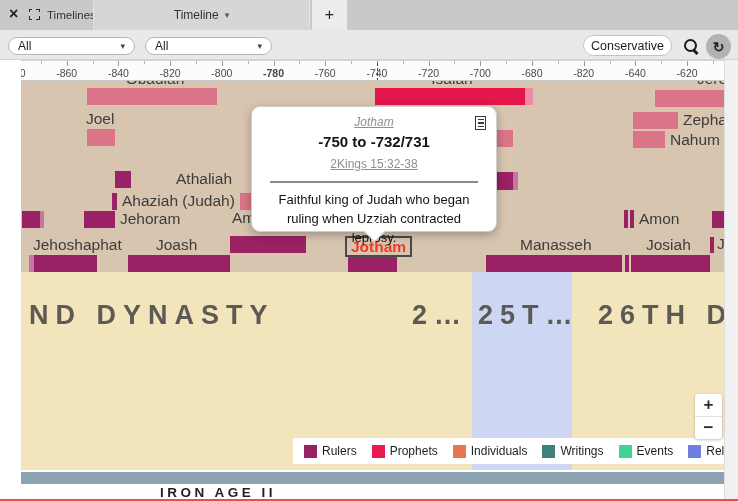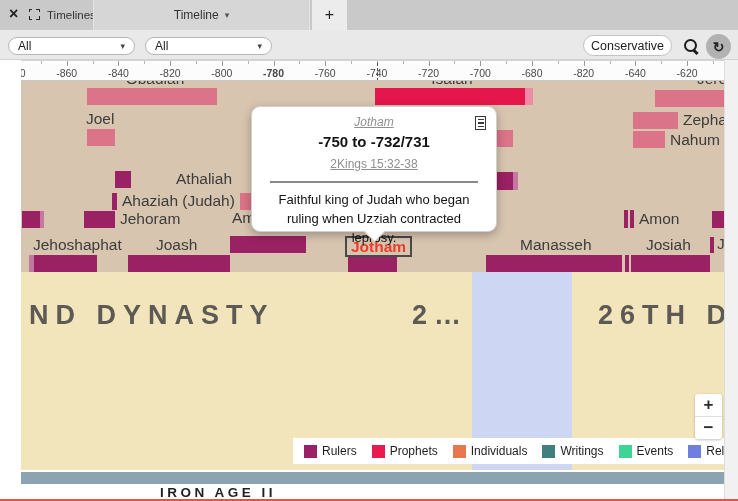--- a/index.html
+++ b/index.html
@@ -204,20 +204,21 @@
     <div class="tl-label" style="left: 499px; top: 155px;">Manasseh</div>
     <div class="bar ruler" style="left: 604px; top: 174px; width: 4px; height: 17px;"></div>
     <div class="bar ruler" style="left: 610px; top: 174px; width: 79px; height: 17px;"></div>
     <div class="tl-label" style="left: 625px; top: 155px;">Josiah</div>
   </div>
 
 <div class="dynasties" id="dynasties">
   <div class="nubian-band"></div>
 <div class="dyn-label" style="left: -14px;">2ND DYNASTY</div>
     <div class="dyn-label" style="left: 391px;">2…</div>
+    <div class="dyn-label" style="left: 457px;">25T…</div>
     <div class="dyn-label" style="left: 577px;">26TH DYNASTY</div>
   </div>
 
 <div class="era-bar"></div>
 <div class="era-strip">
   <span class="era-label">IRON AGE II</span>
 </div>
 <div class="bottom-line"></div>
 
 <div class="legend" id="legend">

